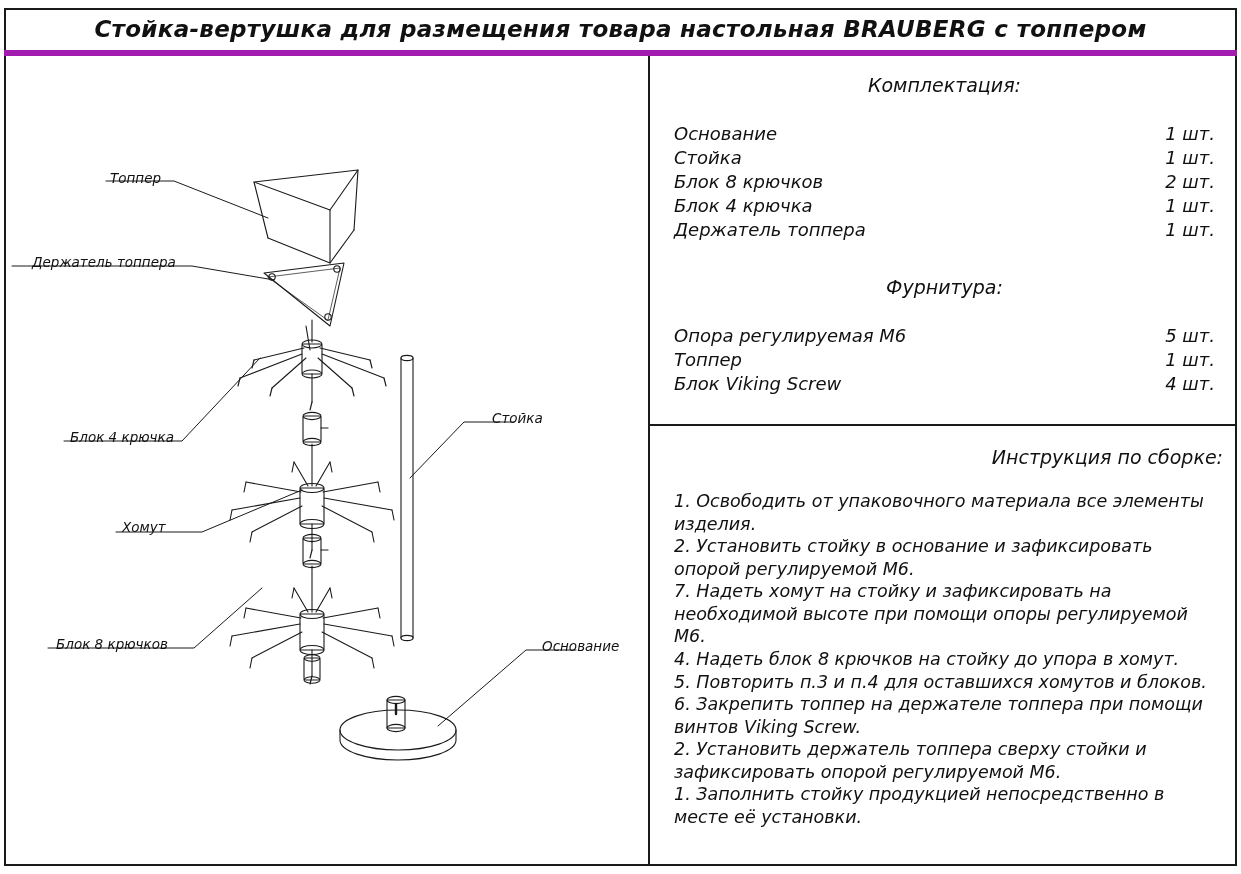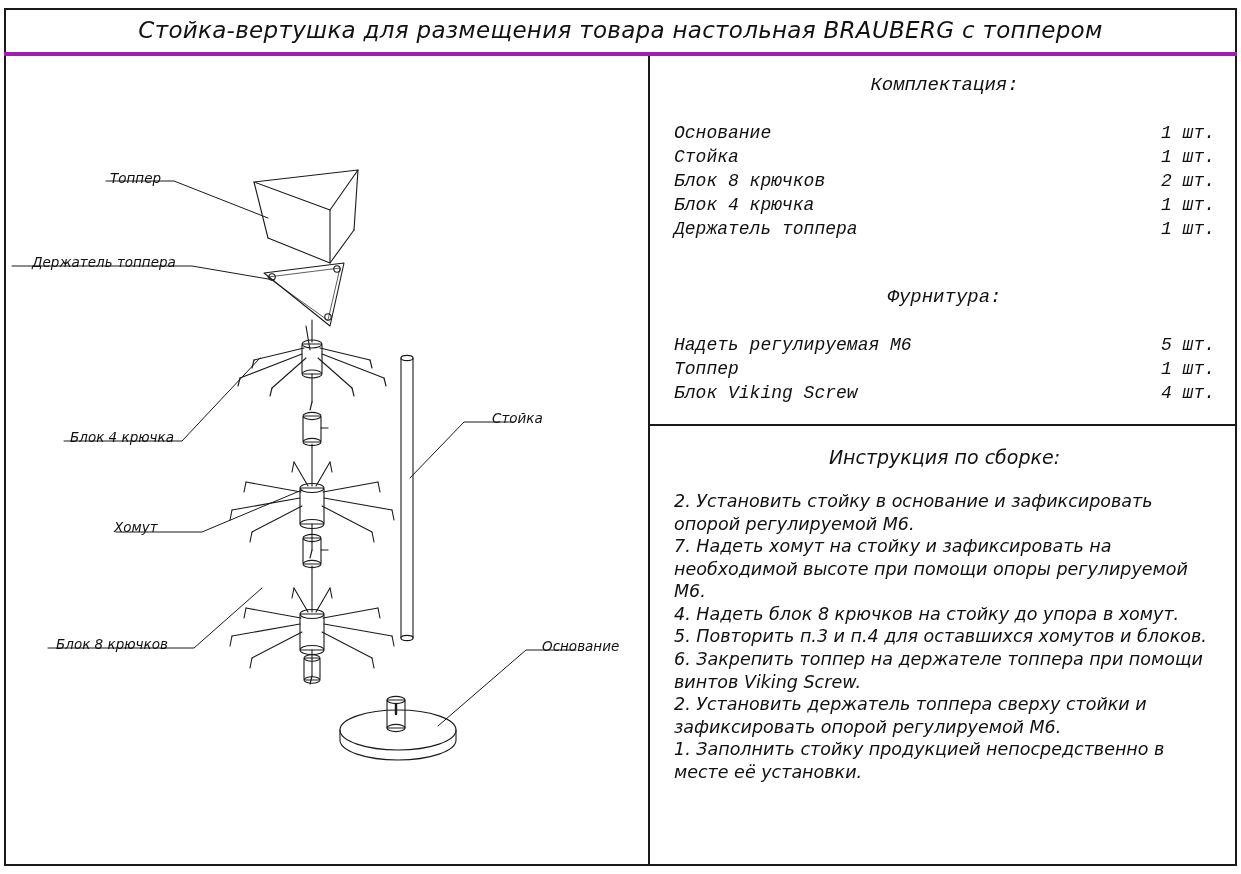--- a/index.html
+++ b/index.html
@@ -26,25 +26,26 @@
     height: 858px;
     border: 2px solid #1a1a1a;
     box-sizing: border-box;
   }
   .title-bar {
     position: absolute;
     left: 4px;
     top: 8px;
     width: 1233px;
     height: 48px;
-    border-bottom: 4px solid #a21caf;
+    border-bottom: 6px solid #a21caf;
     box-sizing: border-box;
     display: flex;
     align-items: center;
     justify-content: center;
+    font-weight: bold;
   }
   .title-text {
     font-family: "DejaVu Sans", sans-serif;
     font-size: 23px;
     font-style: italic;
     color: #111;
     letter-spacing: 0.3px;
     white-space: nowrap;
   }
   .vline {
@@ -85,54 +86,53 @@
 
   
   .right-top {
     position: absolute;
     left: 652px;
     top: 58px;
     width: 585px;
     height: 366px;
     padding: 16px 14px 8px 14px;
     box-sizing: border-box;
-    font-family: Liberation Mono, monospace;
   }
   .right-bottom {
     position: absolute;
     left: 652px;
     top: 428px;
     width: 585px;
     height: 436px;
     padding: 18px 14px 0 14px;
     box-sizing: border-box;
   }
   .sect-title {
     text-align: center;
     font-size: 19px;
     font-style: italic;
     color: #111;
     margin-bottom: 26px;
   }
   .sect-title.second {
-    margin-top: 44px;
+    margin-top: 34px;
   }
   .kv-row {
     display: flex;
     justify-content: space-between;
     font-size: 18px;
     font-style: italic;
     color: #111;
     line-height: 1.33;
     padding: 0 4px 0 8px;
   }
   .kv-row .qty { padding-right: 4px; }
 
   .instr-title {
-    text-align: center;
+    text-align: right;
     font-size: 19px;
     font-style: italic;
     color: #111;
     margin-bottom: 22px;
   }
   .instr-list {
     font-size: 17.5px;
     font-style: italic;
     color: #111;
     line-height: 1.29;
@@ -298,21 +298,21 @@
 
         <polyline points="508,364 458,364 404,420"></polyline>
 
         <polyline points="570,592 520,592 432,668"></polyline>
       </g>
     </svg>
 
     <div class="callout" style="left:104px; top:112px;">Топпер</div>
     <div class="callout" style="left:26px; top:196px;">Держатель топпера</div>
     <div class="callout" style="left:64px; top:371px;">Блок 4 крючка</div>
-    <div class="callout" style="left:108px; top:461px;">Хомут</div>
+    <div class="callout" style="left:116px; top:461px;">Хомут</div>
     <div class="callout" style="left:50px; top:578px;">Блок 8 крючков</div>
     <div class="callout" style="left:486px; top:352px;">Стойка</div>
     <div class="callout" style="left:536px; top:580px;">Основание</div>
   </div>
 
   <div class="right-top">
     <div class="sect-title">Комплектация:</div>
 
     <div class="kv-row">
       <span>Основание</span>
@@ -331,36 +331,37 @@
       <span class="qty">1 шт.</span>
     </div>
     <div class="kv-row">
       <span>Держатель топпера</span>
       <span class="qty">1 шт.</span>
     </div>
 
     <div class="sect-title second">Фурнитура:</div>
 
     <div class="kv-row">
-      <span>Надеть регулируемая М6</span>
+      <span>Опора регулируемая М6</span>
       <span class="qty">5 шт.</span>
     </div>
     <div class="kv-row">
       <span>Топпер</span>
       <span class="qty">1 шт.</span>
     </div>
     <div class="kv-row">
       <span>Блок Viking Screw</span>
       <span class="qty">4 шт.</span>
     </div>
   </div>
 
   <div class="right-bottom">
     <div class="instr-title">Инструкция по сборке:</div>
     <div class="instr-list">
+      <p class="instr-item">1. Освободить от упаковочного материала все элементы изделия.</p>
       <p class="instr-item">2. Установить стойку в основание и зафиксировать опорой регулируемой М6.</p>
       <p class="instr-item">7. Надеть хомут на стойку и зафиксировать на необходимой высоте при помощи опоры регулируемой М6.</p>
       <p class="instr-item">4. Надеть блок 8 крючков на стойку до упора в хомут.</p>
       <p class="instr-item">5. Повторить п.3  и п.4 для оставшихся хомутов и блоков.</p>
       <p class="instr-item">6. Закрепить топпер на держателе топпера при помощи винтов Viking Screw.</p>
       <p class="instr-item">2. Установить держатель топпера сверху стойки и зафиксировать опорой регулируемой М6.</p>
       <p class="instr-item">1. Заполнить стойку продукцией непосредственно в месте её установки.</p>
     </div>
   </div>
 

